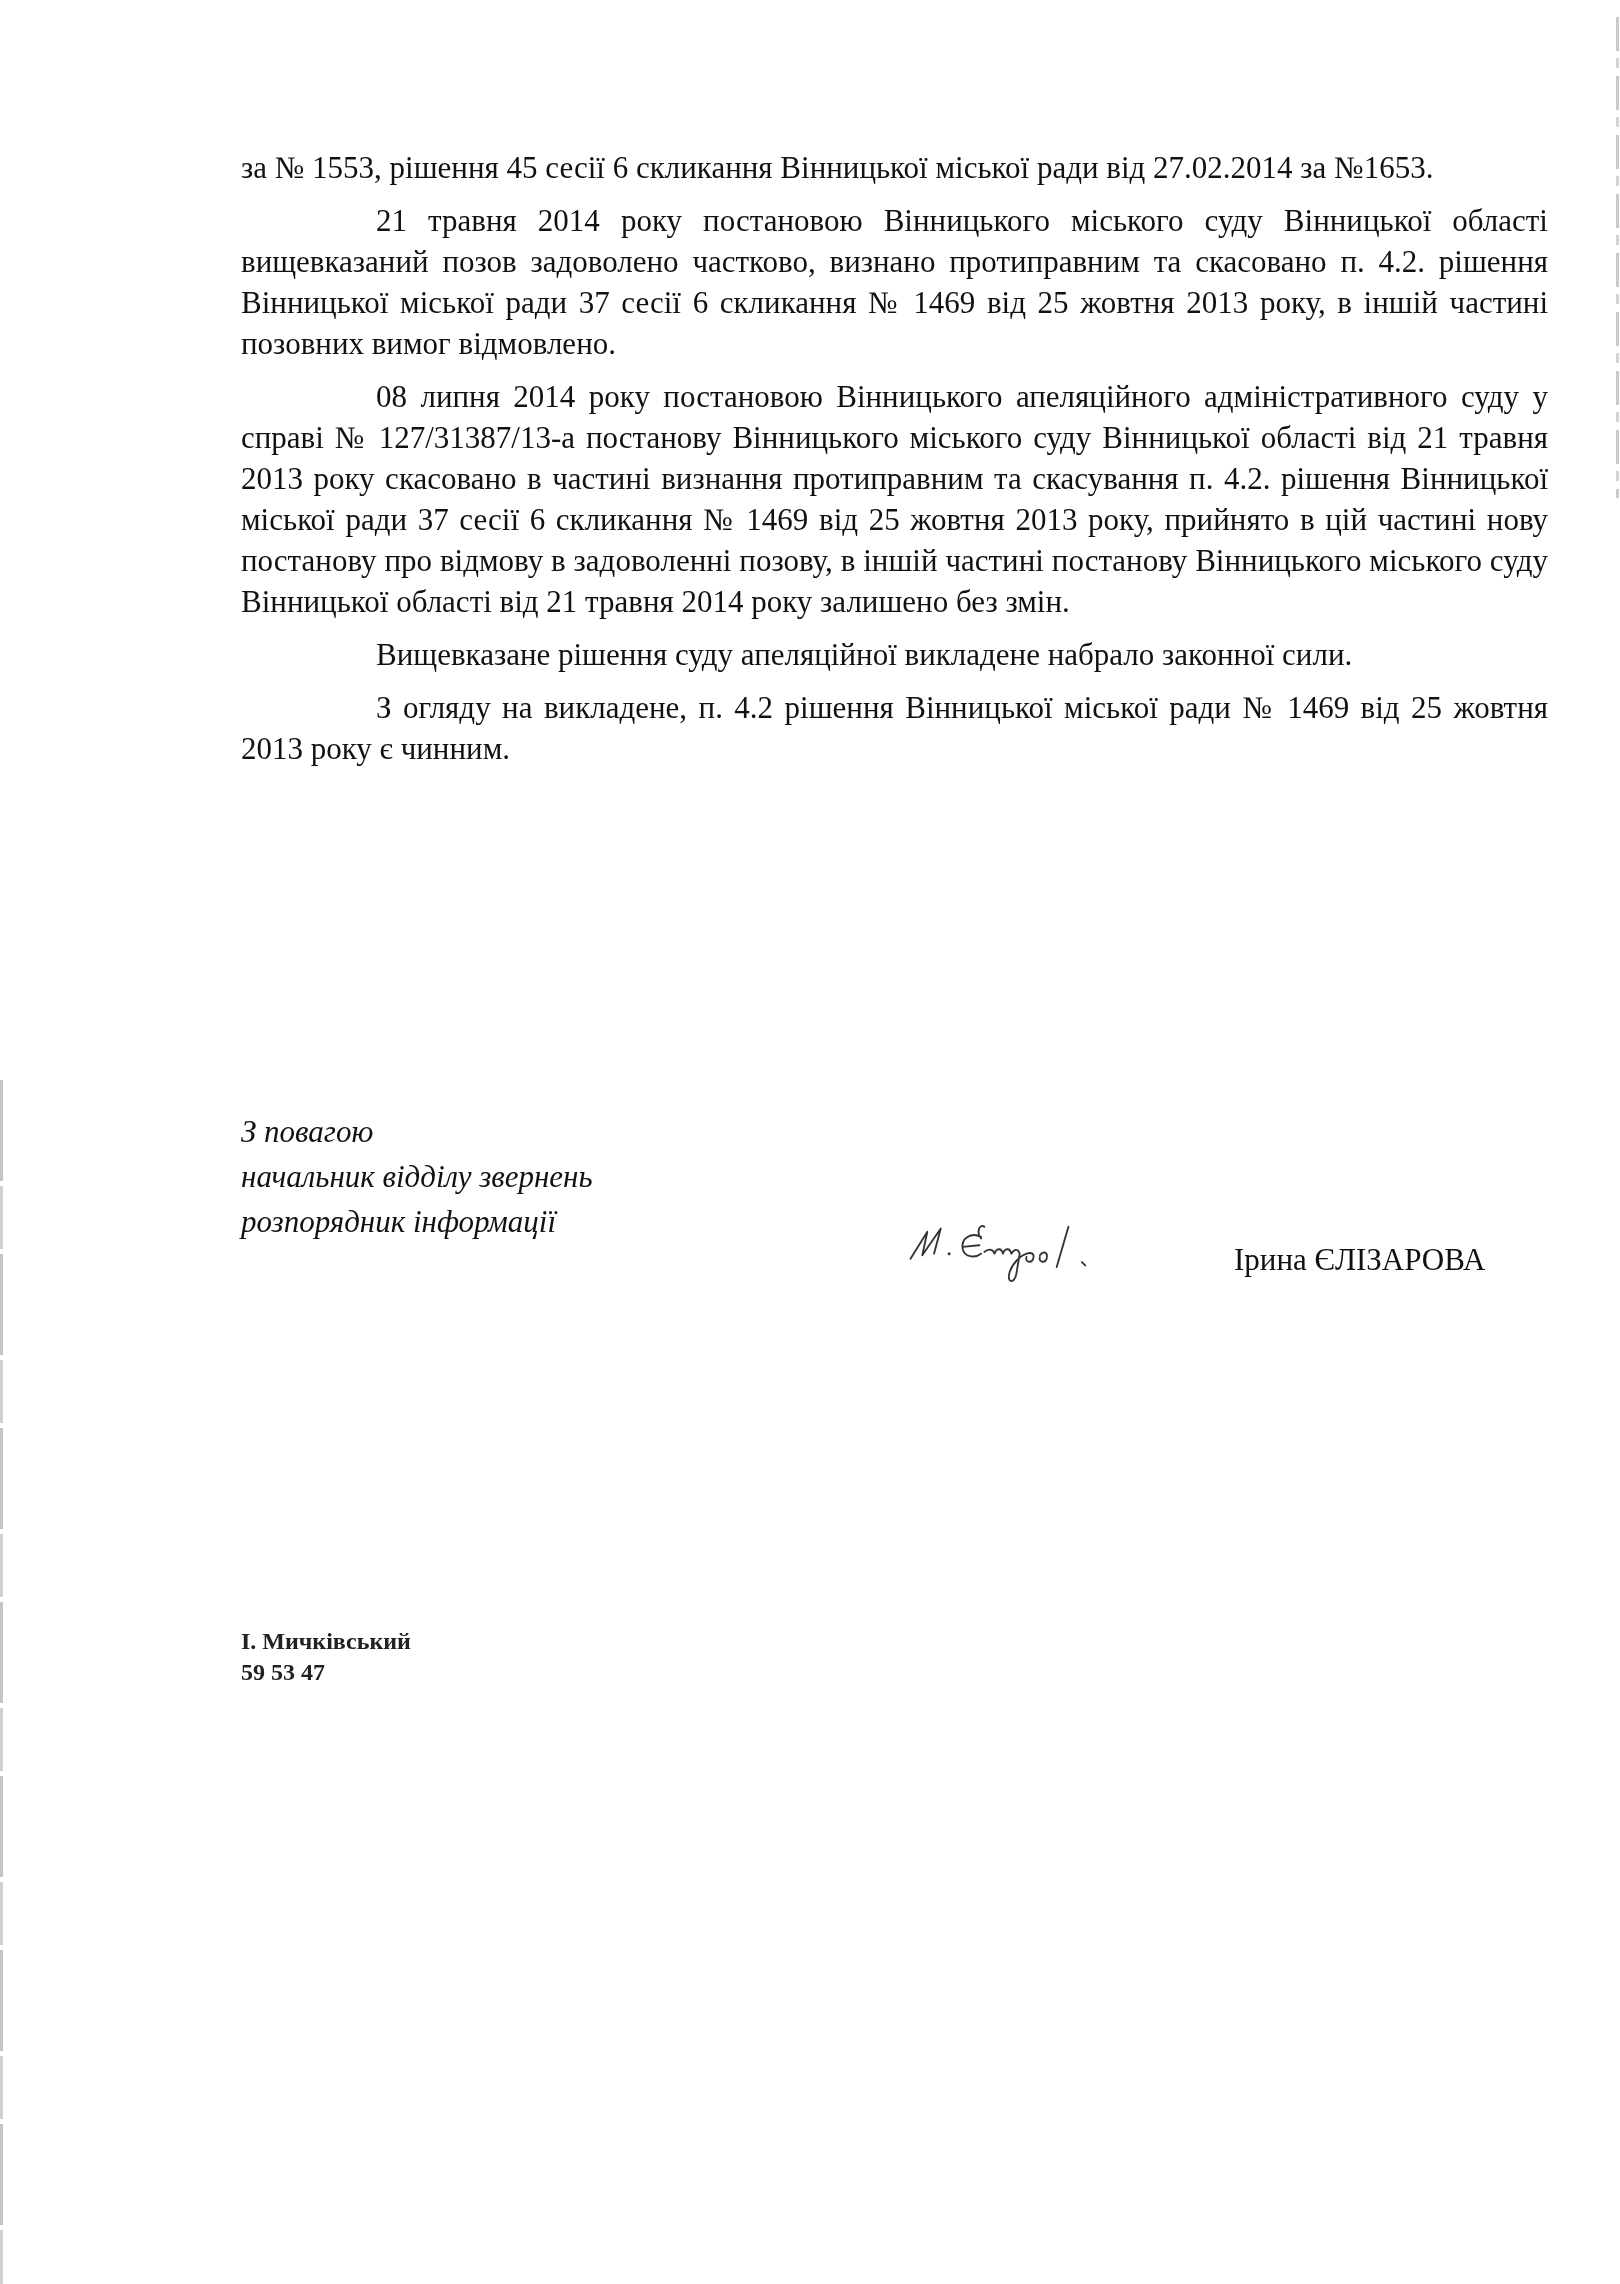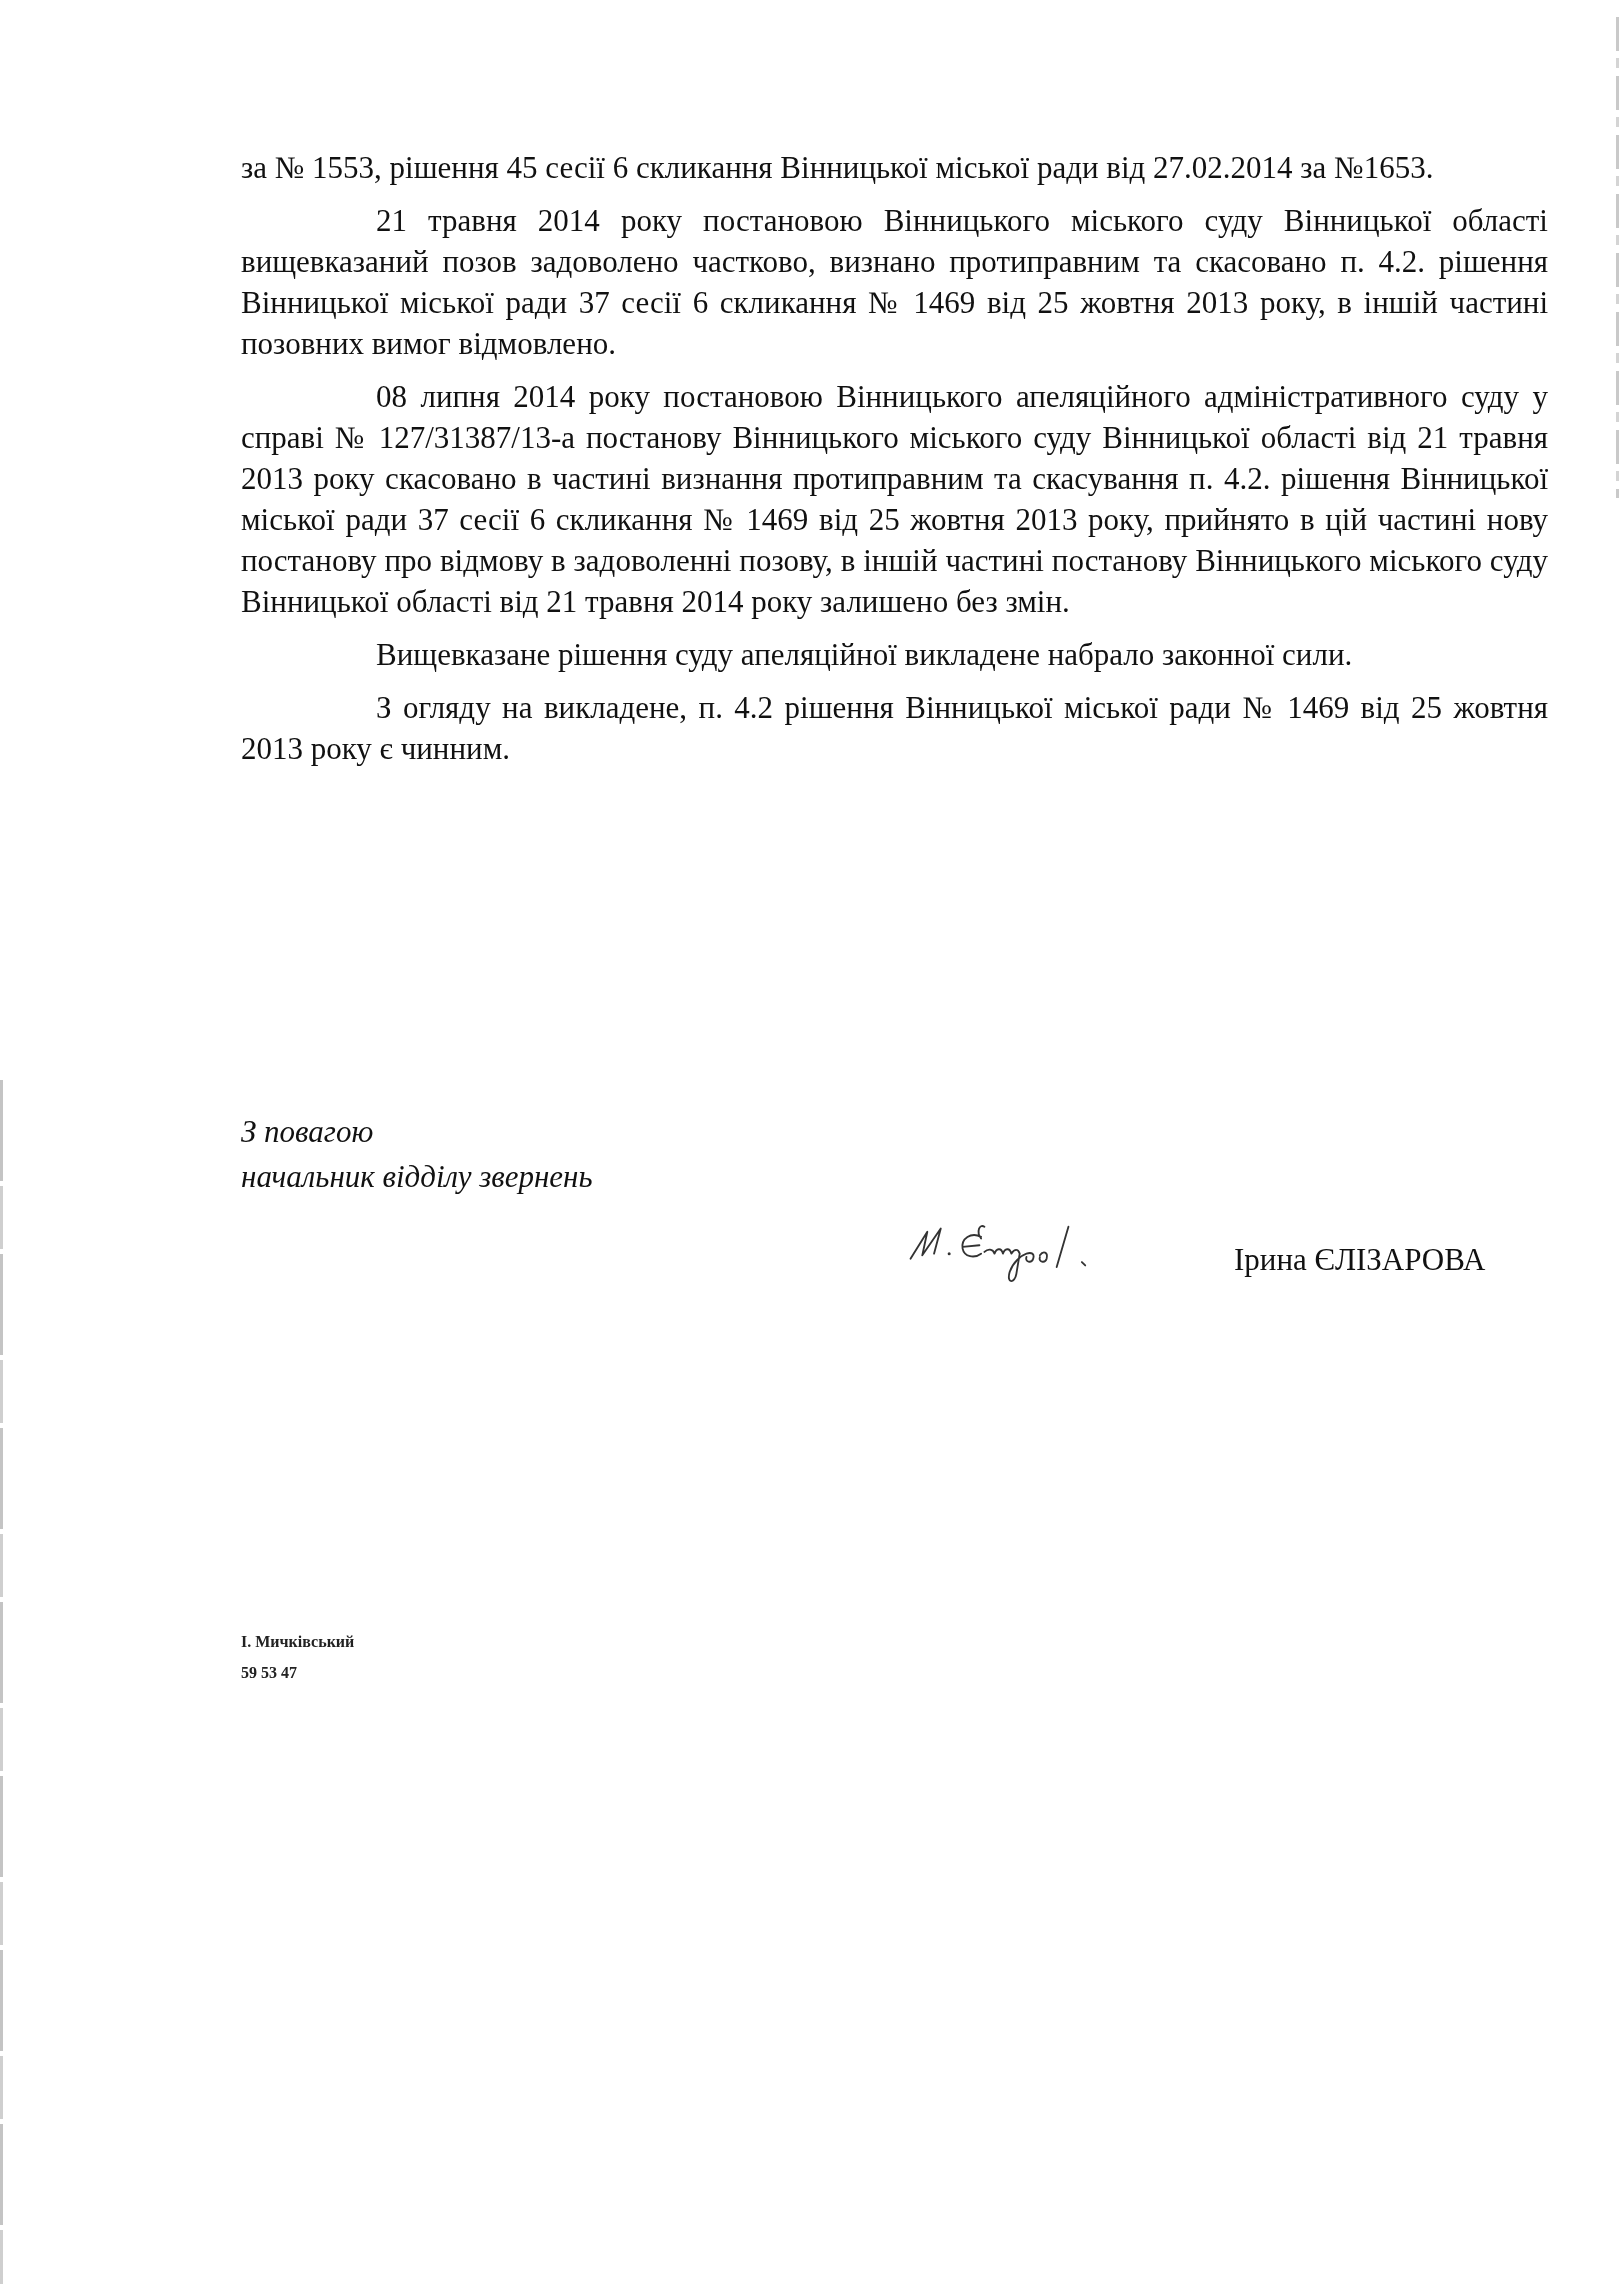--- a/index.html
+++ b/index.html
@@ -28,40 +28,41 @@
   .closing div { white-space: nowrap; }
   .signature {
     position: absolute; left: 903px; top: 1215px; width: 304px; height: 84px;
   }
   .signer-name {
     position: absolute; left: 1234px; top: 1242px;
     font-size: 31px; white-space: nowrap;
   }
   .footer {
     position: absolute; left: 241px; top: 1626px;
-    font-size: 16px; line-height: 31px; font-weight: bold; color: #222;
+    font-size: 24px; line-height: 31px; font-weight: bold; color: #222;
   }
 </style>
 </head>
 <body>
 
 <div class="scan-line-right"></div>
 <div class="scan-line-left"></div>
 
 <div class="body-text">
   <p>за № 1553, рішення 45 сесії 6 скликання Вінницької міської ради від 27.02.2014 за №1653.</p>
   <p class="indent">21 травня 2014 року постановою Вінницького міського суду Вінницької області вищевказаний позов задоволено частково, визнано протиправним та скасовано п. 4.2. рішення Вінницької міської ради 37 сесії 6 скликання № 1469 від 25 жовтня 2013 року, в іншій частині позовних вимог відмовлено.</p>
   <p class="indent">08 липня 2014 року постановою Вінницького апеляційного адміністративного суду у справі № 127/31387/13-а постанову Вінницького міського суду Вінницької області від 21 травня 2013 року скасовано в частині визнання протиправним та скасування п. 4.2. рішення Вінницької міської ради 37 сесії 6 скликання № 1469 від 25 жовтня 2013 року, прийнято в цій частині нову постанову про відмову в задоволенні позову, в іншій частині постанову Вінницького міського суду Вінницької області від 21 травня 2014 року залишено без змін.</p>
   <p class="indent">Вищевказане рішення суду апеляційної викладене набрало законної сили.</p>
   <p class="indent">З огляду на викладене, п. 4.2 рішення Вінницької міської ради № 1469 від 25 жовтня 2013 року є чинним.</p>
 </div>
 
 <div class="closing">
   <div>З повагою</div>
   <div>начальник відділу звернень</div>
+  <div>розпорядник інформації</div>
 </div>
 
 <svg class="signature" viewBox="0 0 360 100" xmlns="http://www.w3.org/2000/svg">
   <g fill="none" stroke="#333" stroke-width="2.2" stroke-linecap="round" stroke-linejoin="round">
 
     <path d="M8 52 L28 20 L22 48 L44 16 L36 46"></path>
     <circle cx="54" cy="46" r="1.8" fill="#333" stroke="none"></circle>
 
     <path d="M92 26 C80 20 68 28 70 40 C72 50 84 52 92 46 M70 38 L90 36 M96 14 C90 10 86 20 92 28"></path>
 

